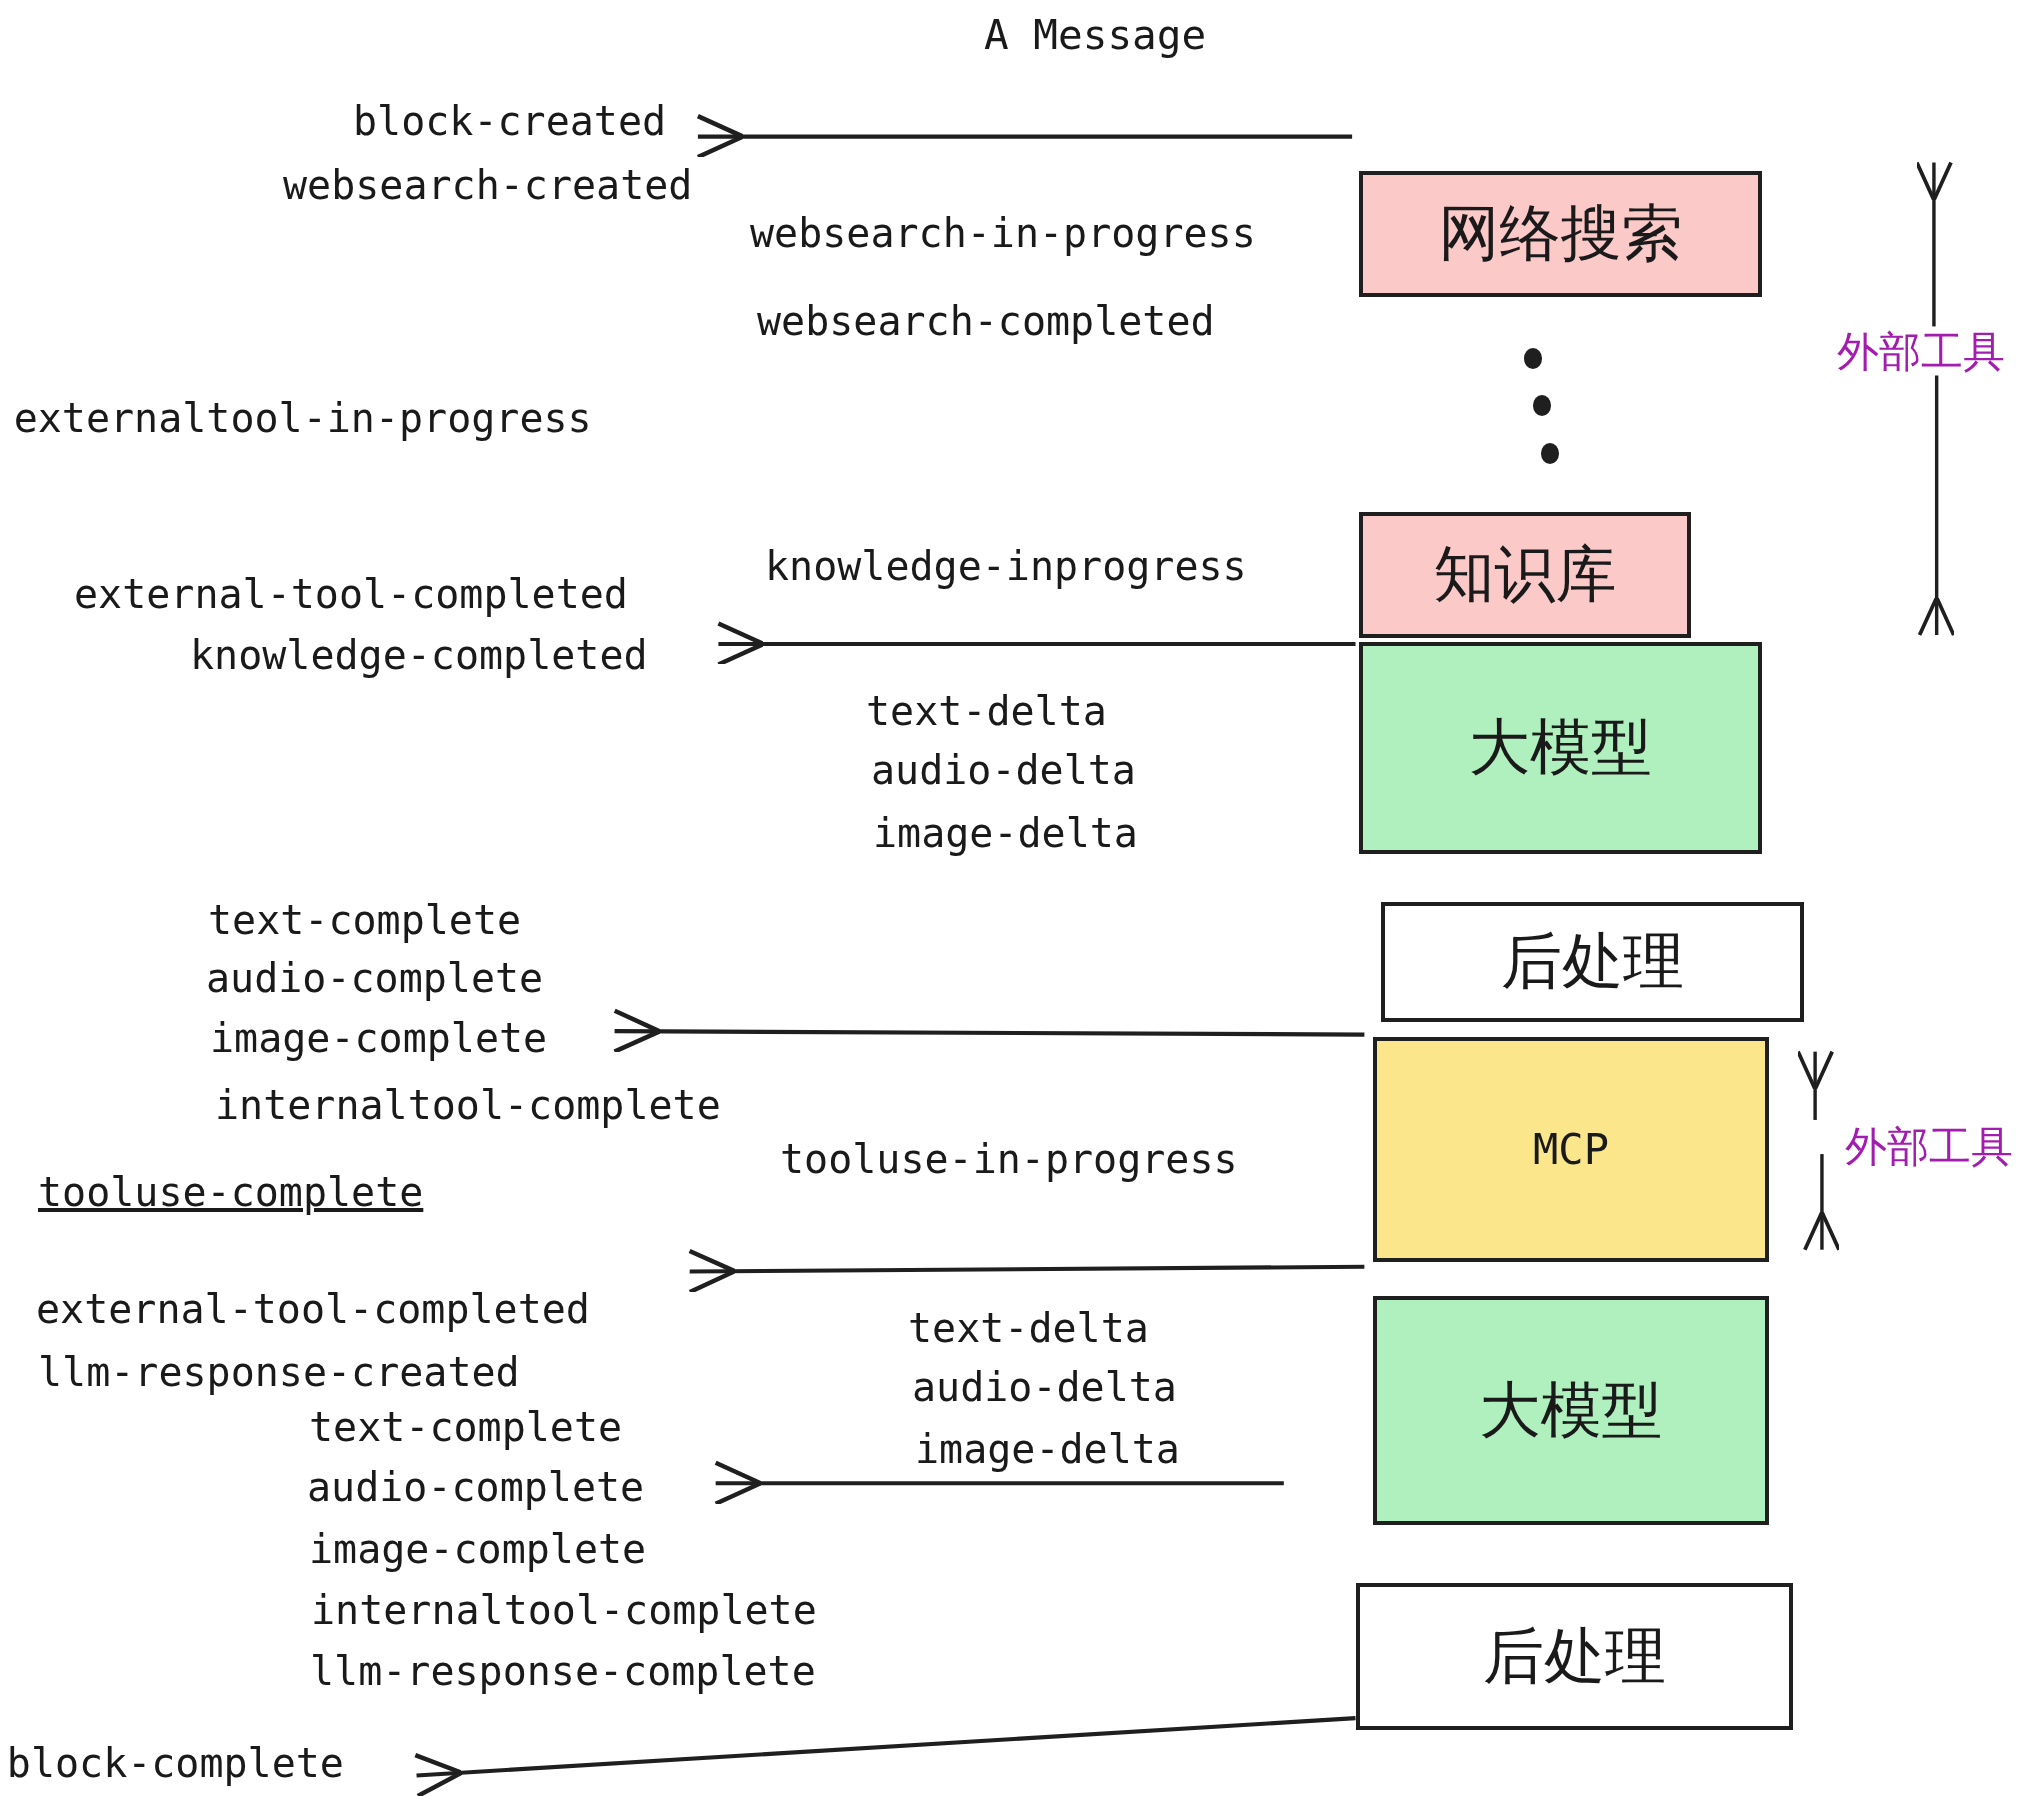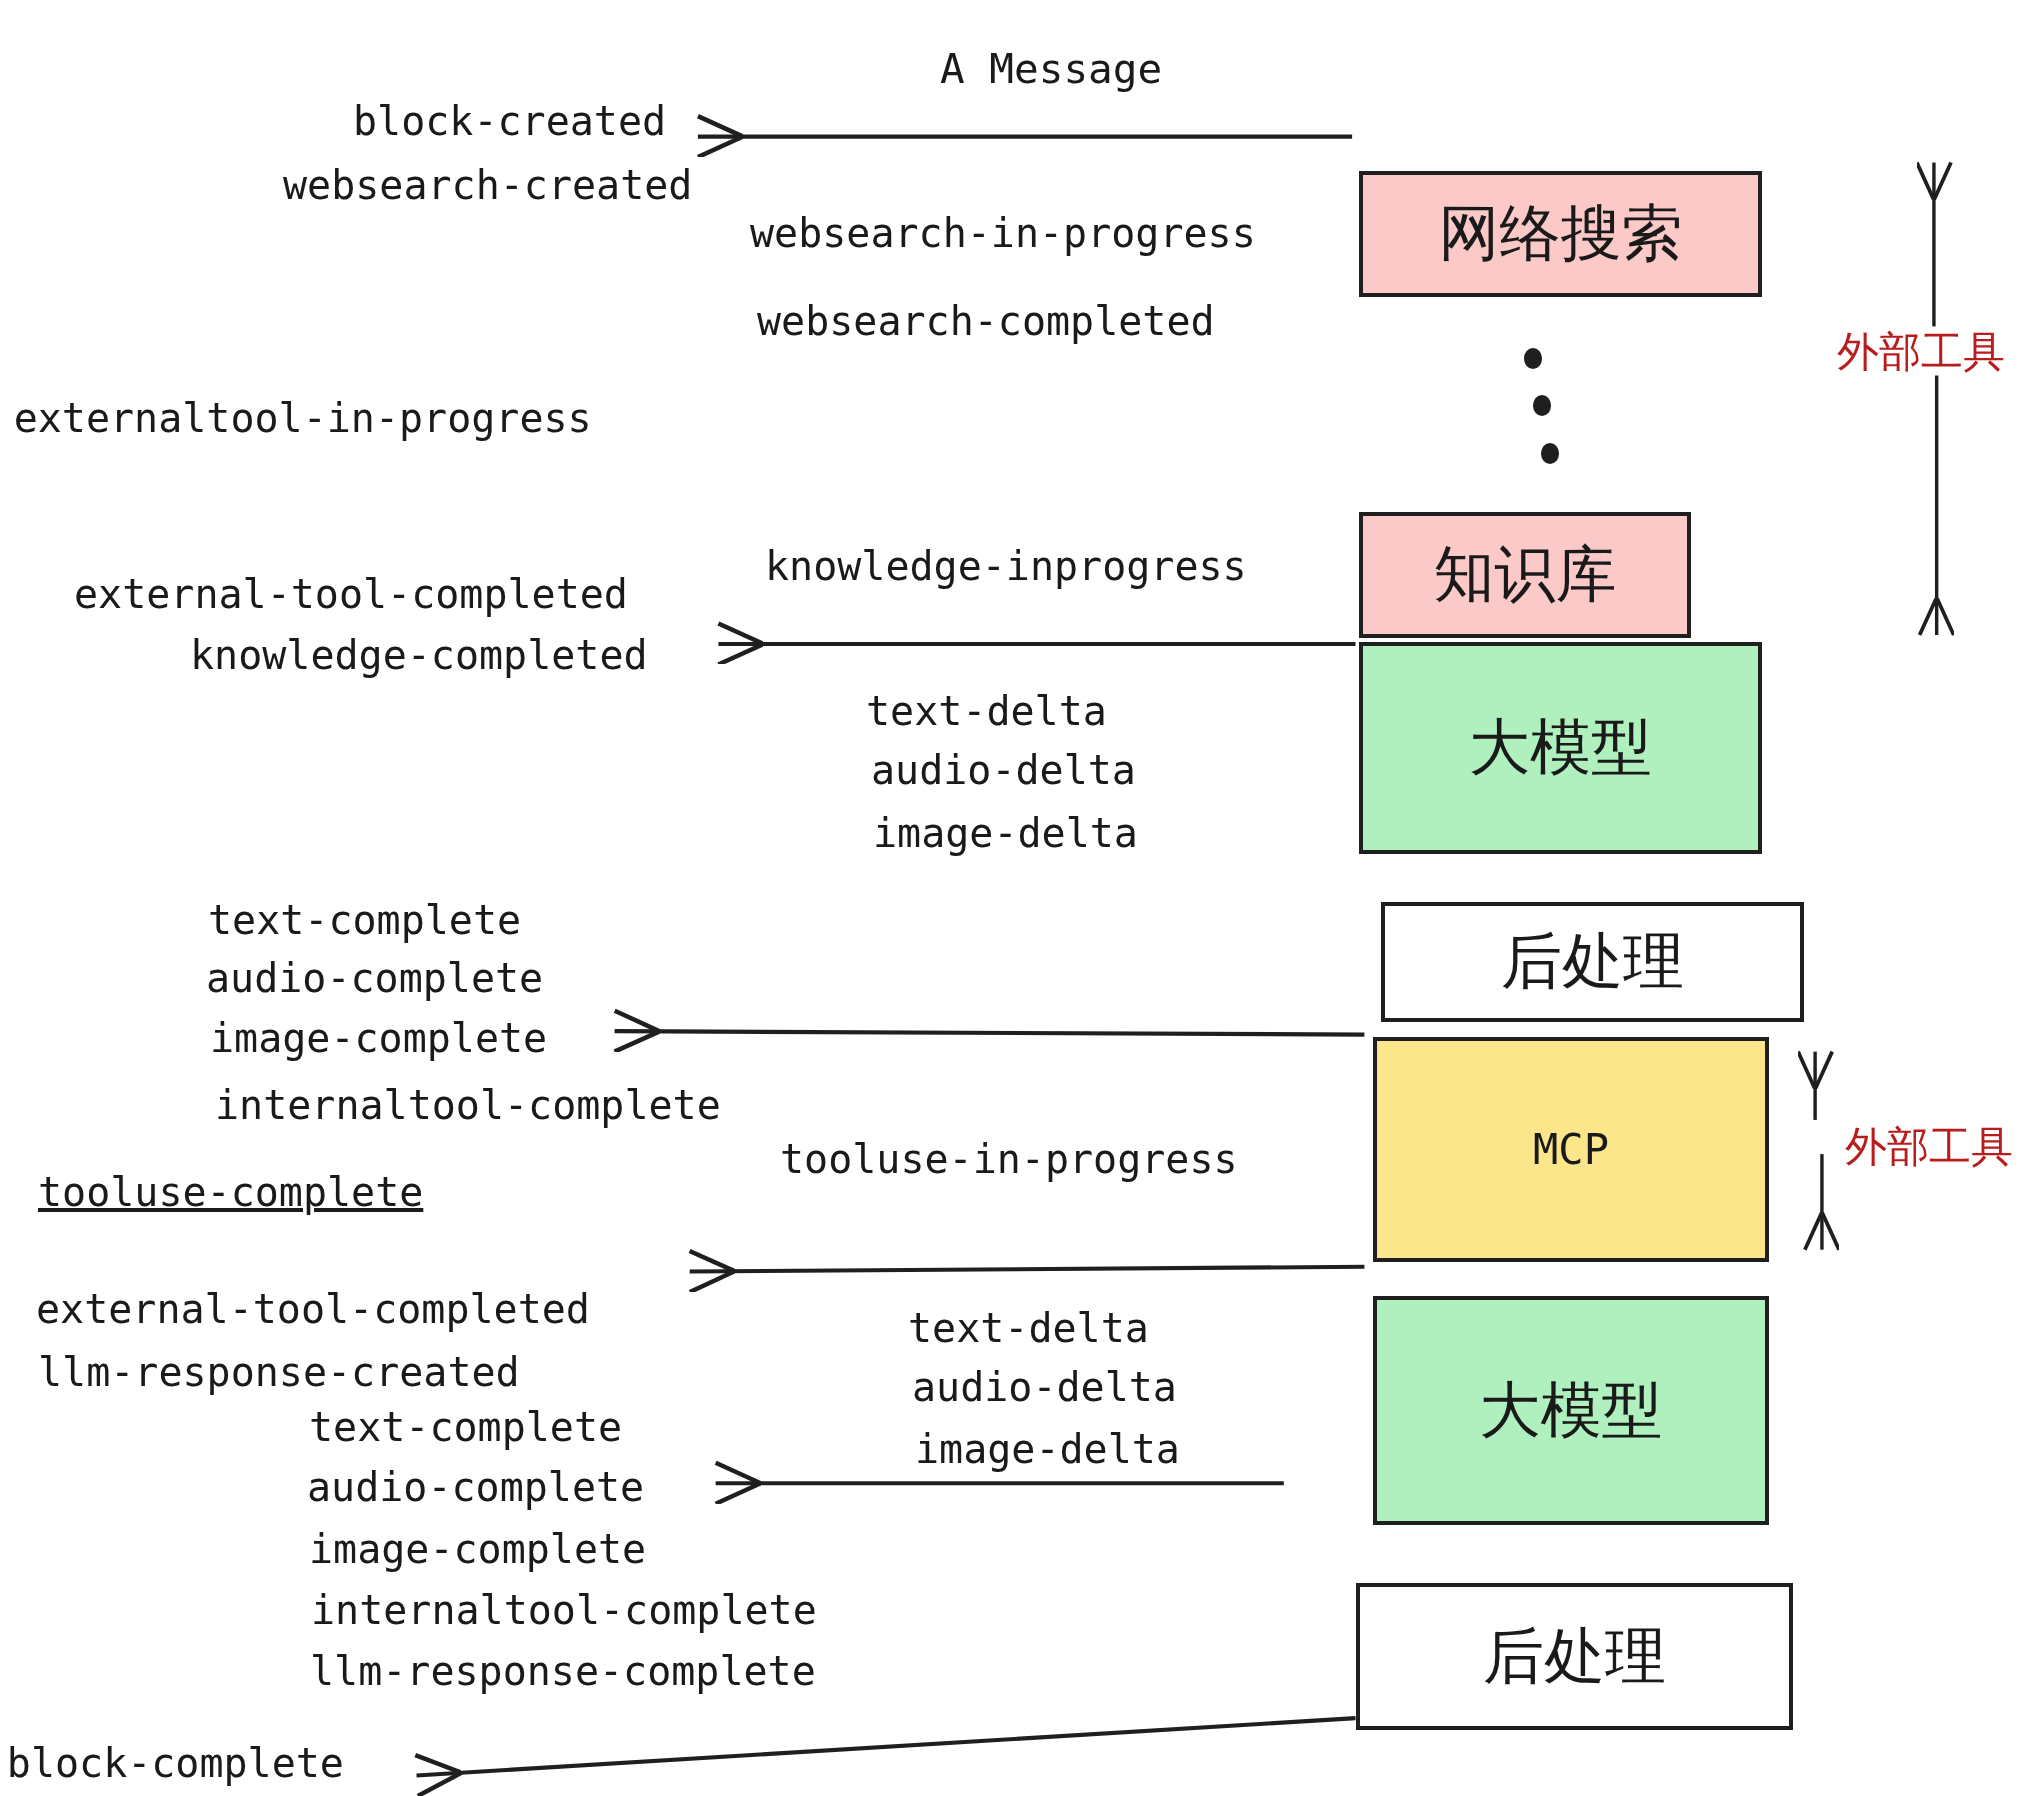--- a/index.html
+++ b/index.html
@@ -46,21 +46,21 @@
   }
   .box.mono {
     font-family: "DejaVu Sans Mono", "Liberation Mono", monospace;
     font-size: 42px;
   }
   .side-label {
     position: absolute;
     white-space: nowrap;
     font-family: "DejaVu Sans", "Liberation Sans", sans-serif;
     font-size: 42px;
-    color: #b91c1c;
+    color: #a21caf;
     line-height: 1;
   }
   .dot {
     position: absolute;
     width: 18px;
     height: 20.5px;
     border-radius: 50%;
     background: #1f1f1f;
   }
   svg.arrows {
@@ -70,21 +70,21 @@
     width: 2035px;
     height: 1796px;
     pointer-events: none;
   }
 </style>
 </head>
 <body>
 
 <div id="canvas">
 
-  <div class="title" id="diagram-title" style="left:940px; top:15px;margin-top:34px;">A Message</div>
+  <div class="title" id="diagram-title" style="left:984px; top:15px;">A Message</div>
 
   <svg class="arrows" viewBox="0 0 2980 2630">
     <defs>
       <marker id="ah" markerWidth="14" markerHeight="14" refX="11" refY="5" orient="auto" markerUnits="strokeWidth">
         <path d="M11,0 L0,5 L11,10" fill="none" stroke="#1f1f1f" stroke-width="1.1"></path>
       </marker>
     </defs>
     <g id="arrow-group" stroke="#1f1f1f" stroke-width="6" fill="none">
         <line x1="1980" y1="200" x2="1022" y2="200" marker-end="url(#ah)" stroke-width="6"></line>
         <line x1="1985" y1="943" x2="1052" y2="943" marker-end="url(#ah)" stroke-width="6"></line>

